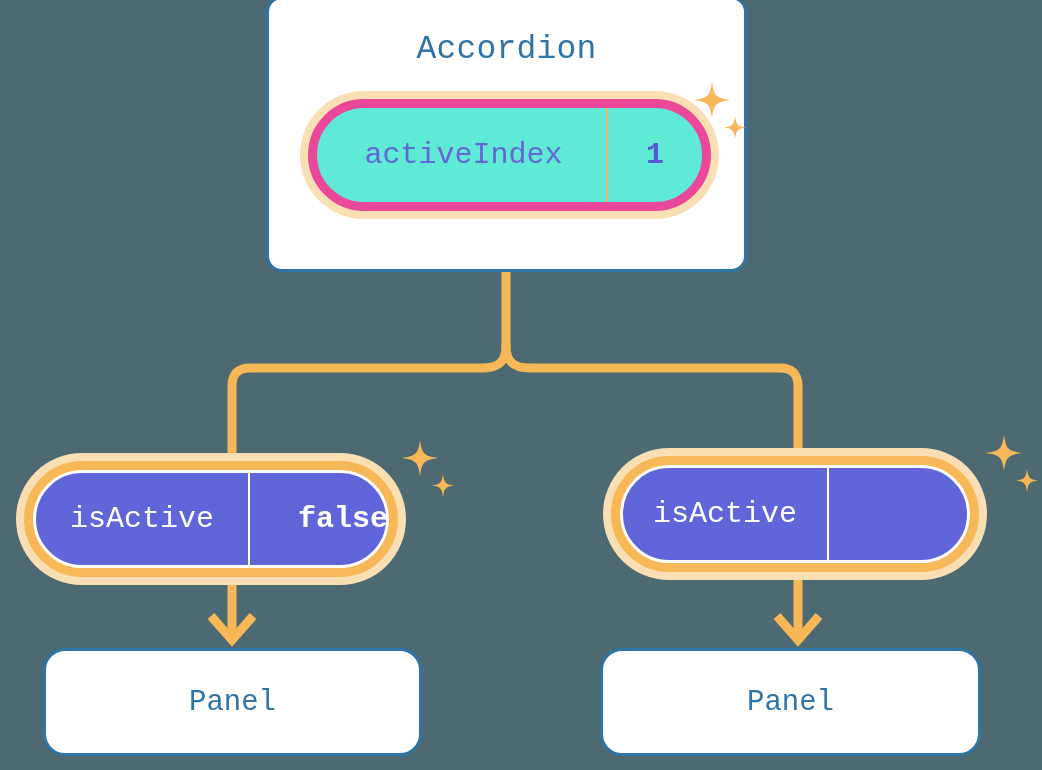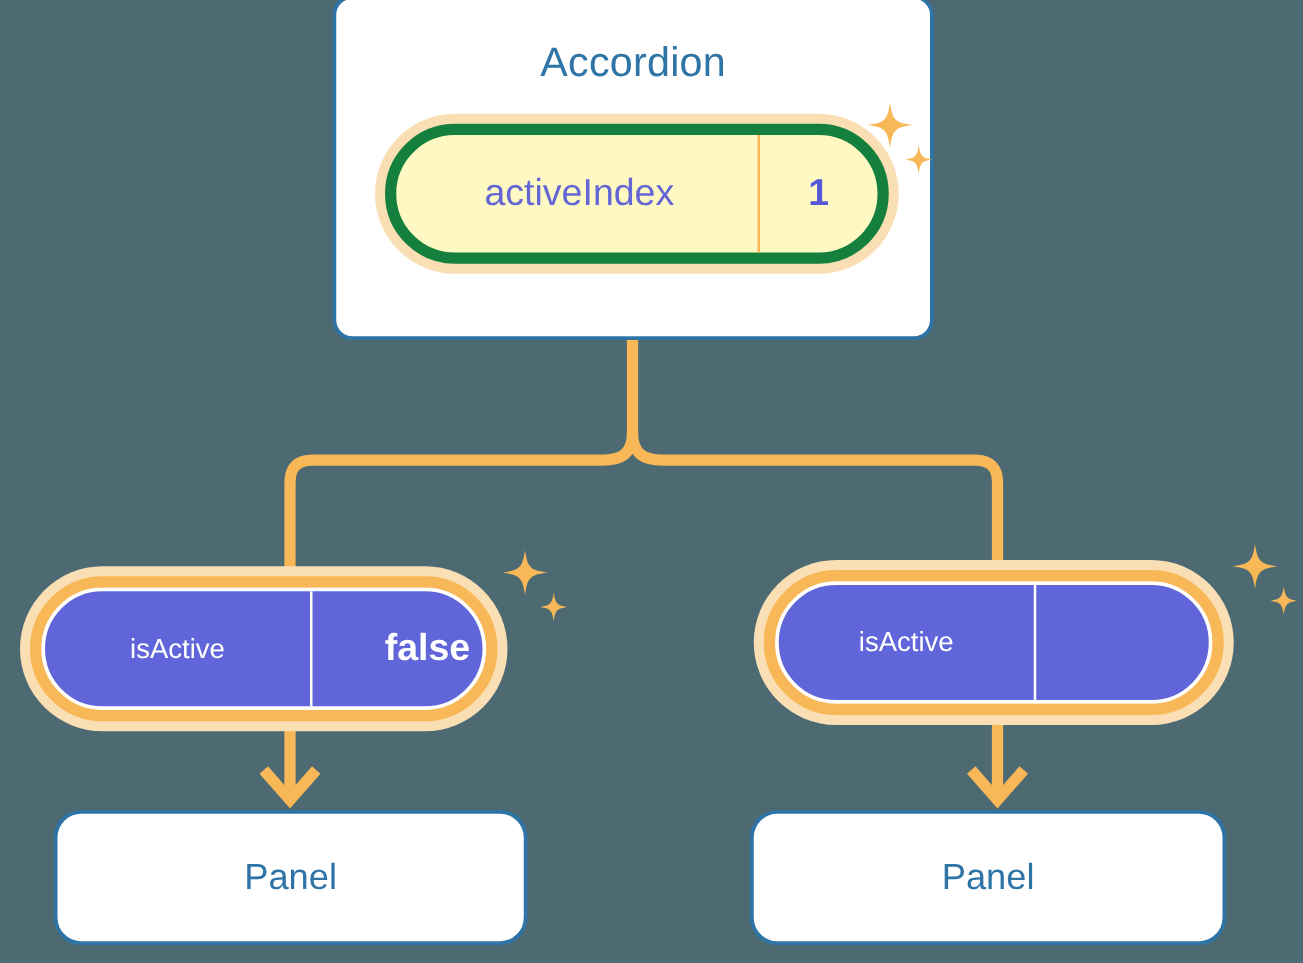--- a/index.html
+++ b/index.html
@@ -10,20 +10,21 @@
     width: 1042px;
     height: 770px;
     background: #4d6a73;
     font-family: "Liberation Sans", sans-serif;
     overflow: hidden;
   }
   #stage {
     position: relative;
     width: 1042px;
     height: 770px;
+    font-family: Liberation Mono, monospace;
   }
 
   
   #connectors {
     position: absolute;
     left: 0;
     top: 0;
     width: 1042px;
     height: 770px;
     pointer-events: none;
@@ -68,22 +69,22 @@
     align-items: stretch;
     border-radius: 999px;
     box-sizing: border-box;
   }
   
   #activeindex-pill-wrap {
     left: 39px;
     top: 100px;
   }
   .pill-light {
-    background: #fef9c3;
-    border: 9px solid #15803d;
+    background: #5eead4;
+    border: 9px solid #ec4899;
     box-shadow: 0 0 0 8px #fbdfb4;
     height: 112px;
     width: 403px;
   }
   .pill-light .pill-key {
     color: #6366d4;
     font-size: 30px;
     font-weight: 400;
     padding: 0 26px 0 30px;
     display: flex;
@@ -111,21 +112,21 @@
   .pill-solid {
     background: #6066d9;
     border: 3px solid #ffffff;
     outline: 9px solid #f8b857;
     box-shadow: 0 0 0 17px #fbdfb4;
     height: 98px;
     box-sizing: border-box;
   }
   .pill-solid .pill-key {
     color: #ffffff;
-    font-size: 22px;
+    font-size: 30px;
     font-weight: 400;
     display: flex;
     align-items: center;
     justify-content: center;
   }
   .pill-solid .pill-divider {
     width: 2px;
     background: #ffffff;
     flex: 0 0 2px;
   }

